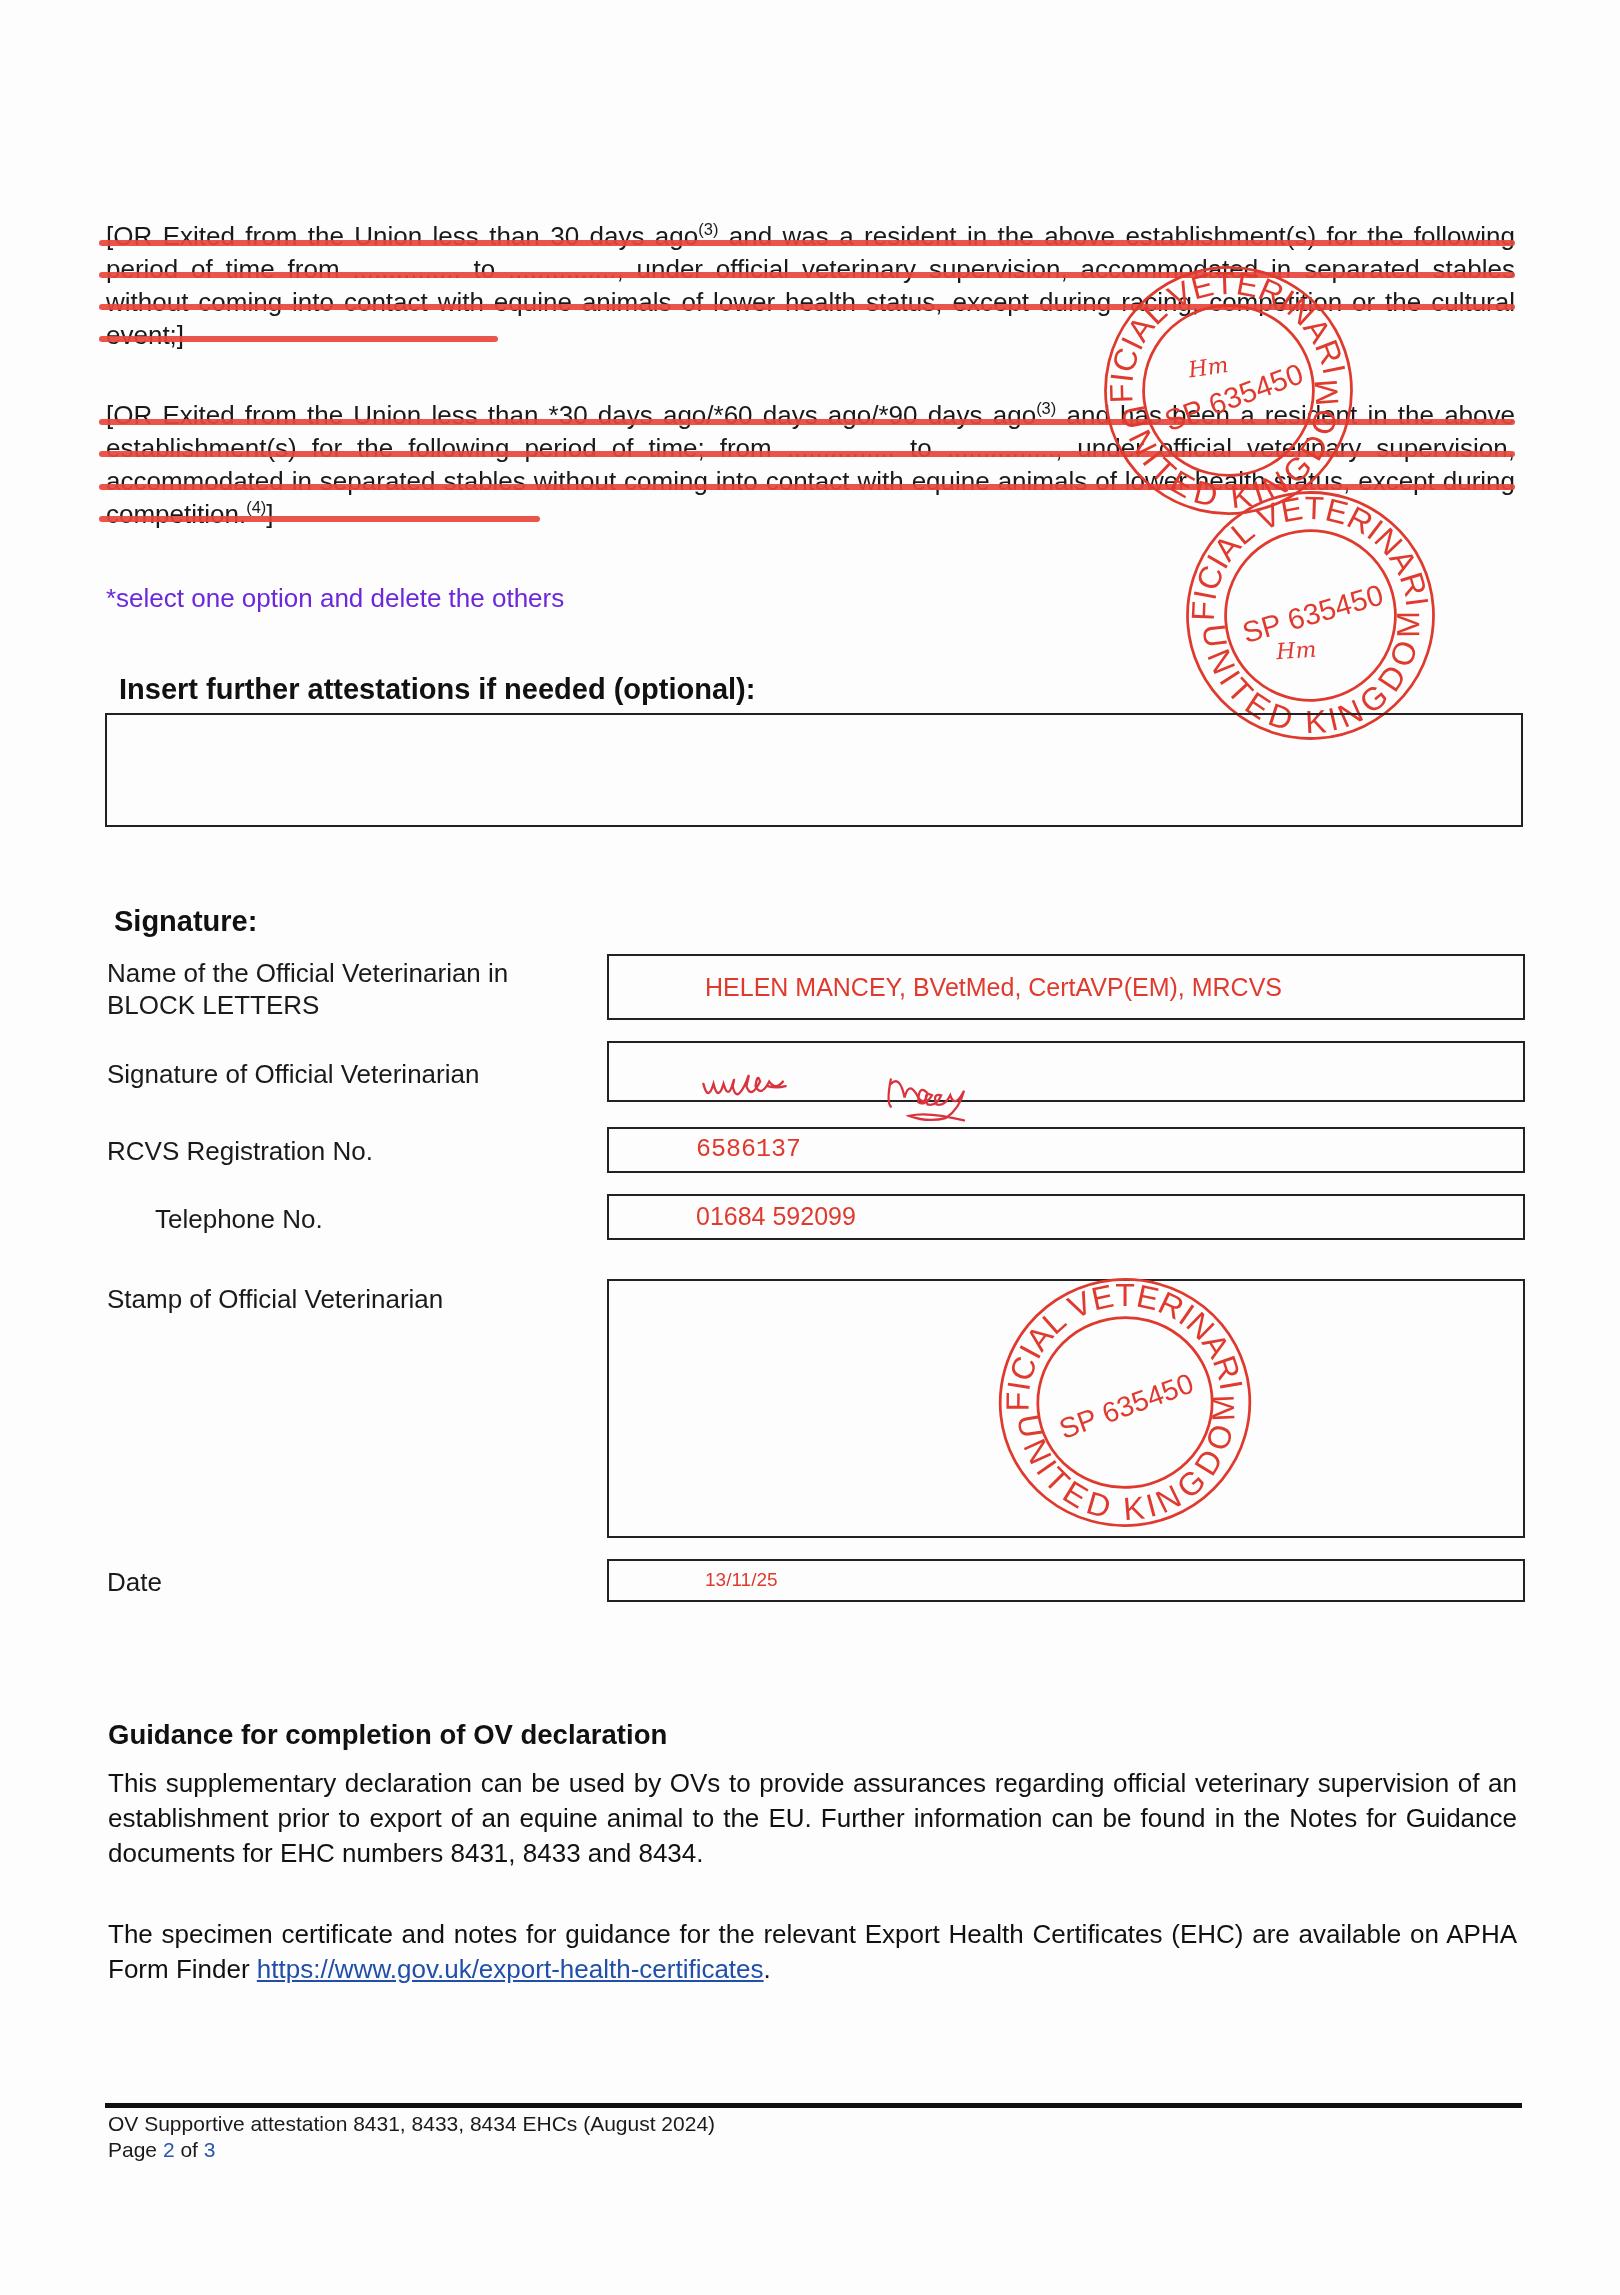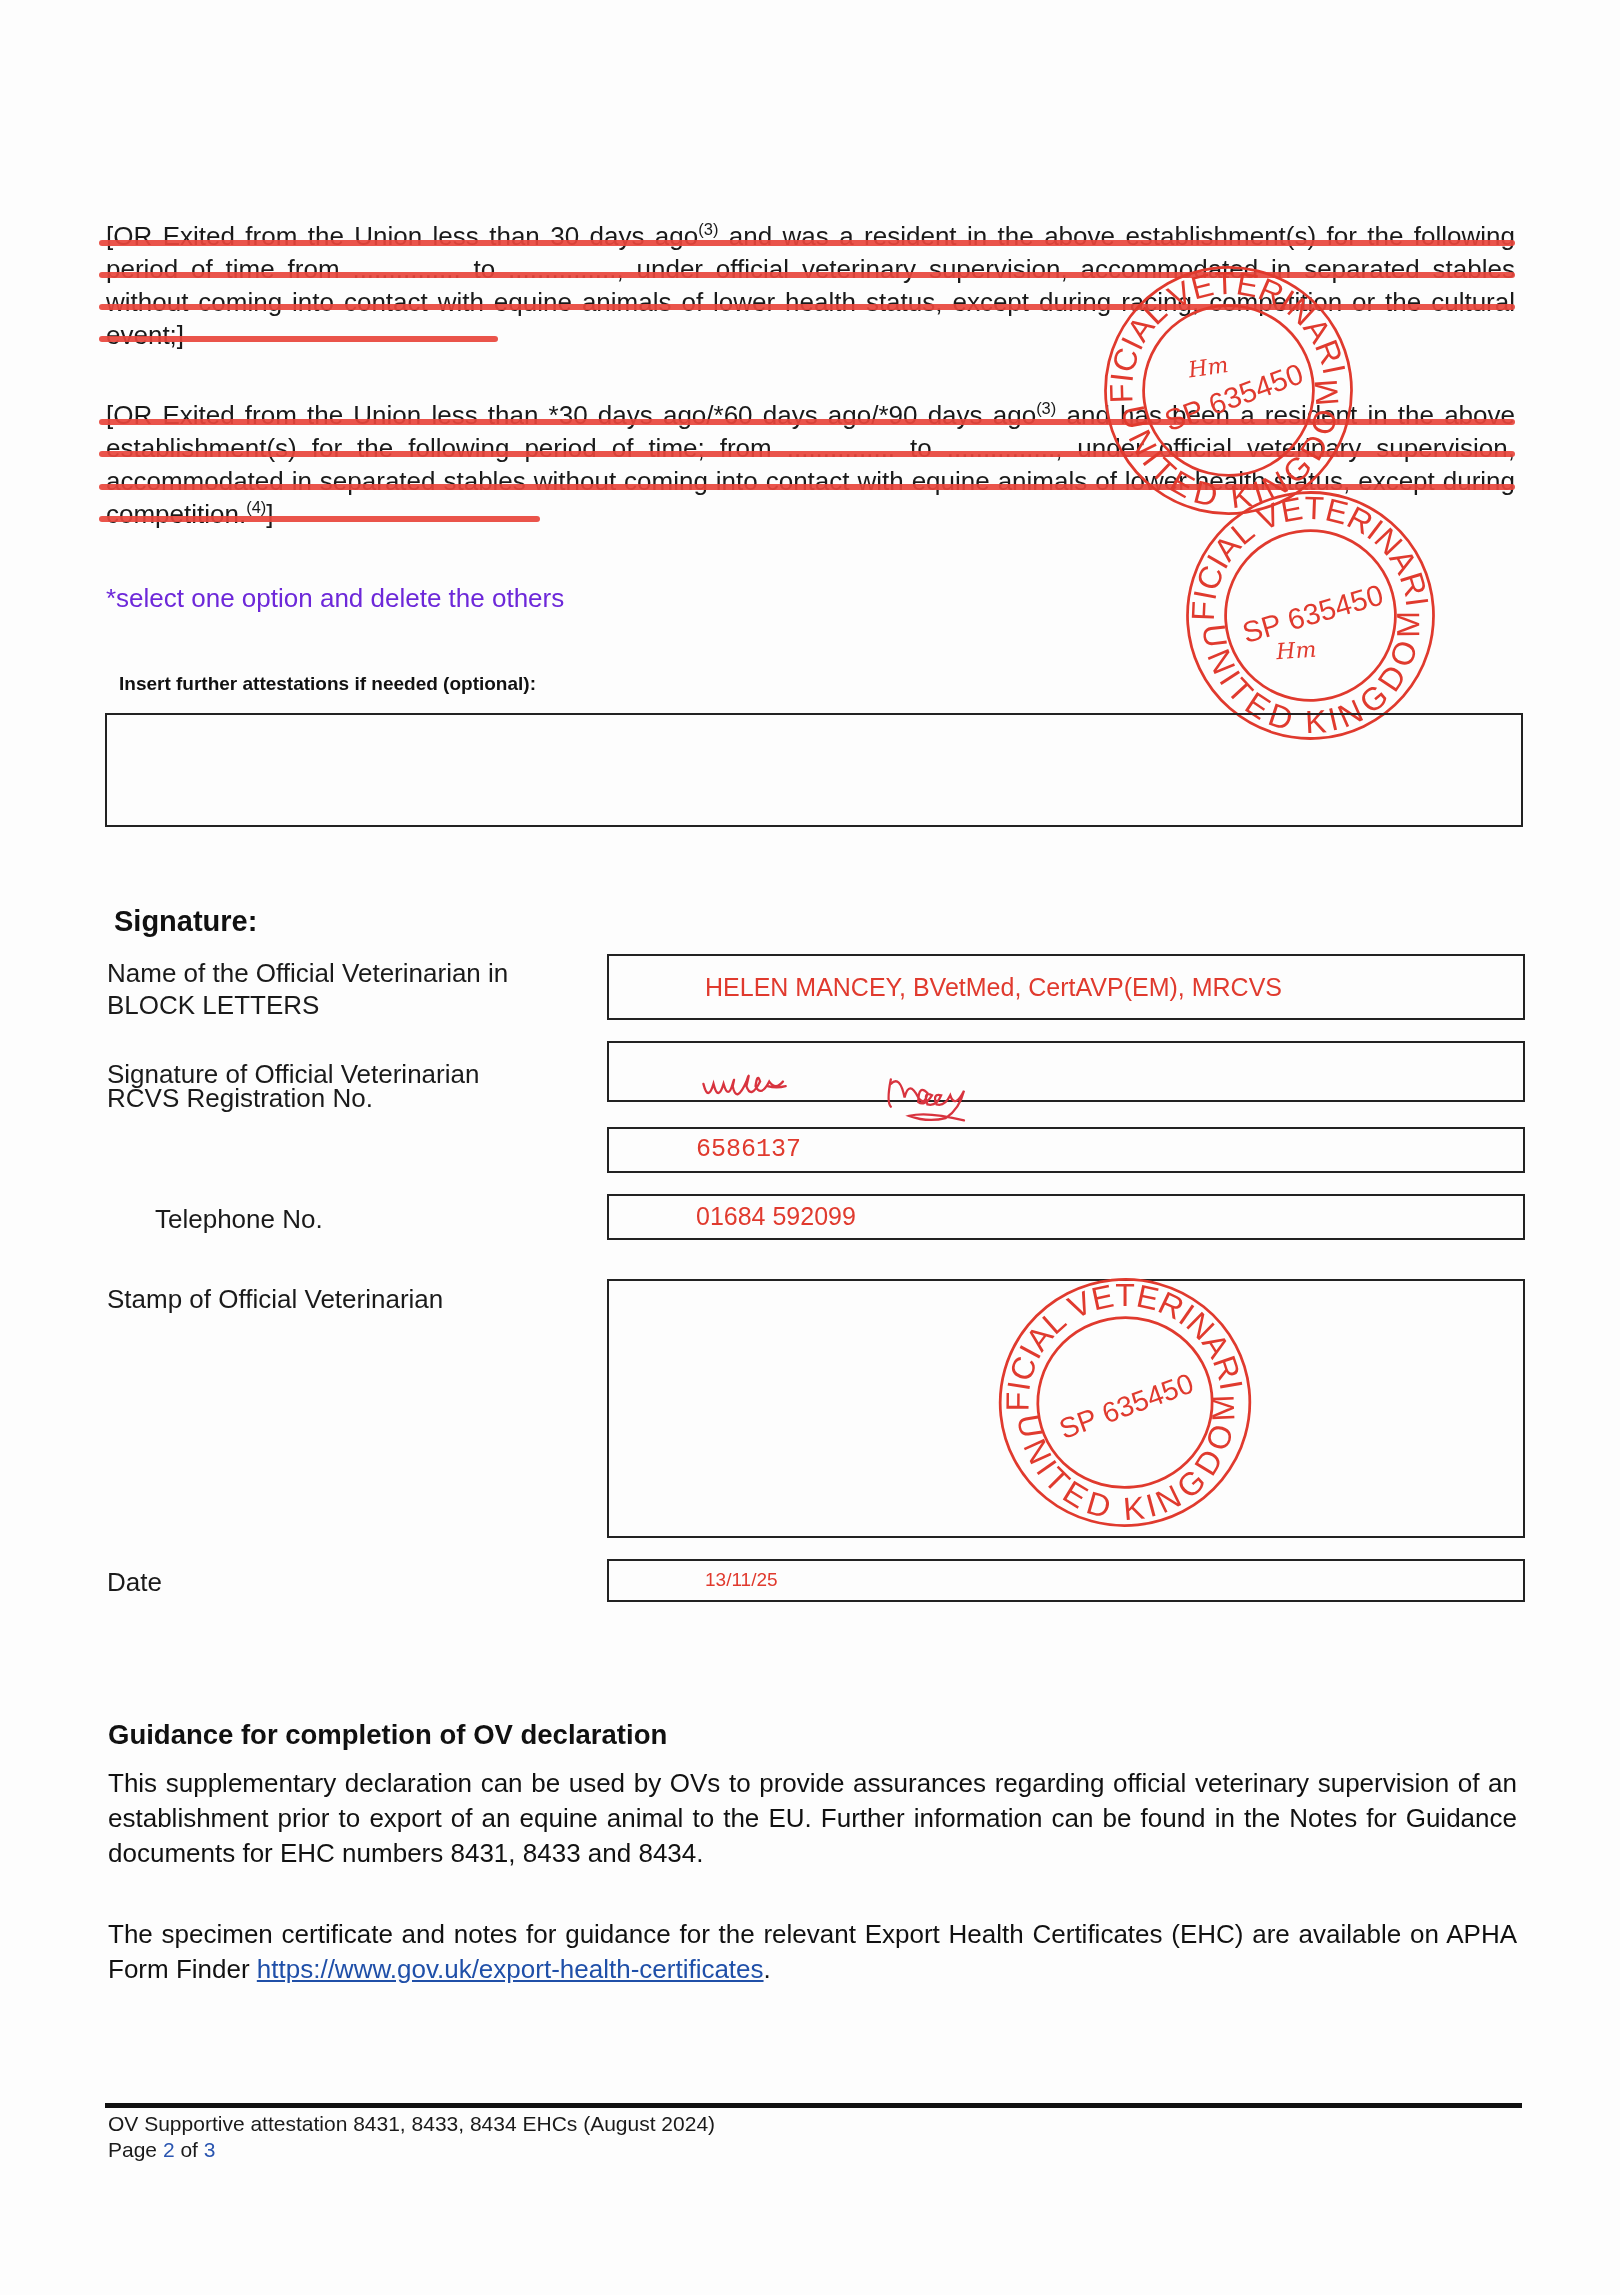--- a/index.html
+++ b/index.html
@@ -4,21 +4,21 @@
   <style>
     html, body { margin: 0; padding: 0; background: #ffffff; }
     body { width: 1620px; height: 2295px; position: relative; overflow: hidden;
            font-family: "Liberation Sans", sans-serif; color: #111111; }
     .page { position: absolute; left: 0; top: 0; width: 1620px; height: 2295px; background: #fdfdfd; }
     .para { position: absolute; left: 106px; width: 1409px; font-size: 26px; line-height: 33px;
             text-align: justify; color: #1a1a1a; }
     .para sup { font-size: 16.5px; line-height: 0; }
     .strike { position: absolute; left: 99px; height: 6.4px; background: #e8453c; opacity: 0.92; border-radius: 3.2px; }
     .note { position: absolute; left: 106px; top: 583px; font-size: 26px; color: #6d28d9; }
-    .h-attest { position: absolute; left: 119px; top: 673px; font-size: 19px; font-weight: bold; color: #111; }
+    .h-attest { position: absolute; left: 119px; top: 673px; font-size: 29px; font-weight: bold; color: #111; }
     .attest-box { position: absolute; left: 105px; top: 713px; width: 1414px; height: 110px;
                   border: 2.3px solid #222; border-top-width: 2.8px; background: transparent; }
     .h-sig { position: absolute; left: 106px; top: 905px; font-size: 29px; font-weight: bold; margin-left: 8px; }
     .label { position: absolute; left: 107px; font-size: 26px; line-height: 32px; color: #1a1a1a; }
     .field { position: absolute; left: 607px; width: 914px; border: 2.3px solid #222; background: transparent; }
     .field-val { position: absolute; left: 96px; font-size: 25px; color: #e03a2e; white-space: nowrap; }
     .field-val.small { font-size: 19px; }
     .h-guid { position: absolute; left: 108px; top: 1719px; font-size: 27.5px; font-weight: bold; }
     .guid-text { position: absolute; left: 108px; width: 1409px; font-size: 26px; line-height: 35px; text-align: justify; }
     .link { color: #1f4fa8; text-decoration: underline; }
@@ -97,21 +97,21 @@
     <span class="field-val" style="top:17.4px;">HELEN MANCEY, BVetMed, CertAVP(EM), MRCVS</span>
   </div>
 
   <div class="label" style="top:1058px;">Signature of Official Veterinarian</div>
   <div class="field" style="top:1041px; height:57px;"></div>
   <svg class="sig-svg" width="436" height="64" viewBox="0 0 950 140">
     <path d="M10 50 q10 40 22 0 q10 40 22 0 q10 35 20 0 q6 -20 0 5 q8 40 30 -10 q10 -30 0 10 q10 30 30 -10 q-6 -20 -10 10 q12 25 30 -10 q14 20 30 0 M150 55 q20 5 40 0" fill="none" stroke="#d8333e" stroke-width="5" stroke-linecap="round"></path>
     <path d="M420 40 q-10 50 0 60 M420 50 q20 -20 30 30 q10 -40 30 0 q14 20 20 -10 q-20 -20 -20 20 q14 10 30 -15 q-20 -10 -10 20 q20 5 30 -20 q-20 -5 -10 20 q18 5 30 -20 q10 30 30 -10 q-10 40 -40 60 q-40 10 -80 -5 q40 -10 120 10" fill="none" stroke="#d8333e" stroke-width="5" stroke-linecap="round"></path>
   </svg>
 
-  <div class="label" style="top:1082px;">RCVS Registration No.</div>
+  <div class="label" style="top:1135px;">RCVS Registration No.</div>
   <div class="field" style="top:1127px; height:42px;font-family:Liberation Mono, monospace;">
     <span class="field-val" style="left:87px; top:6.4px;">6586137</span>
   </div>
 
   <div class="label" style="top:1203px;margin-left:48px;">Telephone No.</div>
   <div class="field" style="top:1194px; height:42px;">
     <span class="field-val" style="left:87px; top:6.4px;">01684 592099</span>
   </div>
 
   <div class="label" style="top:1283px;">Stamp of Official Veterinarian</div>

